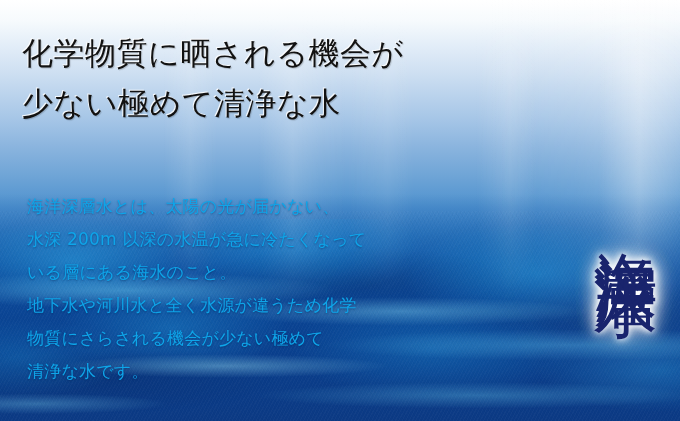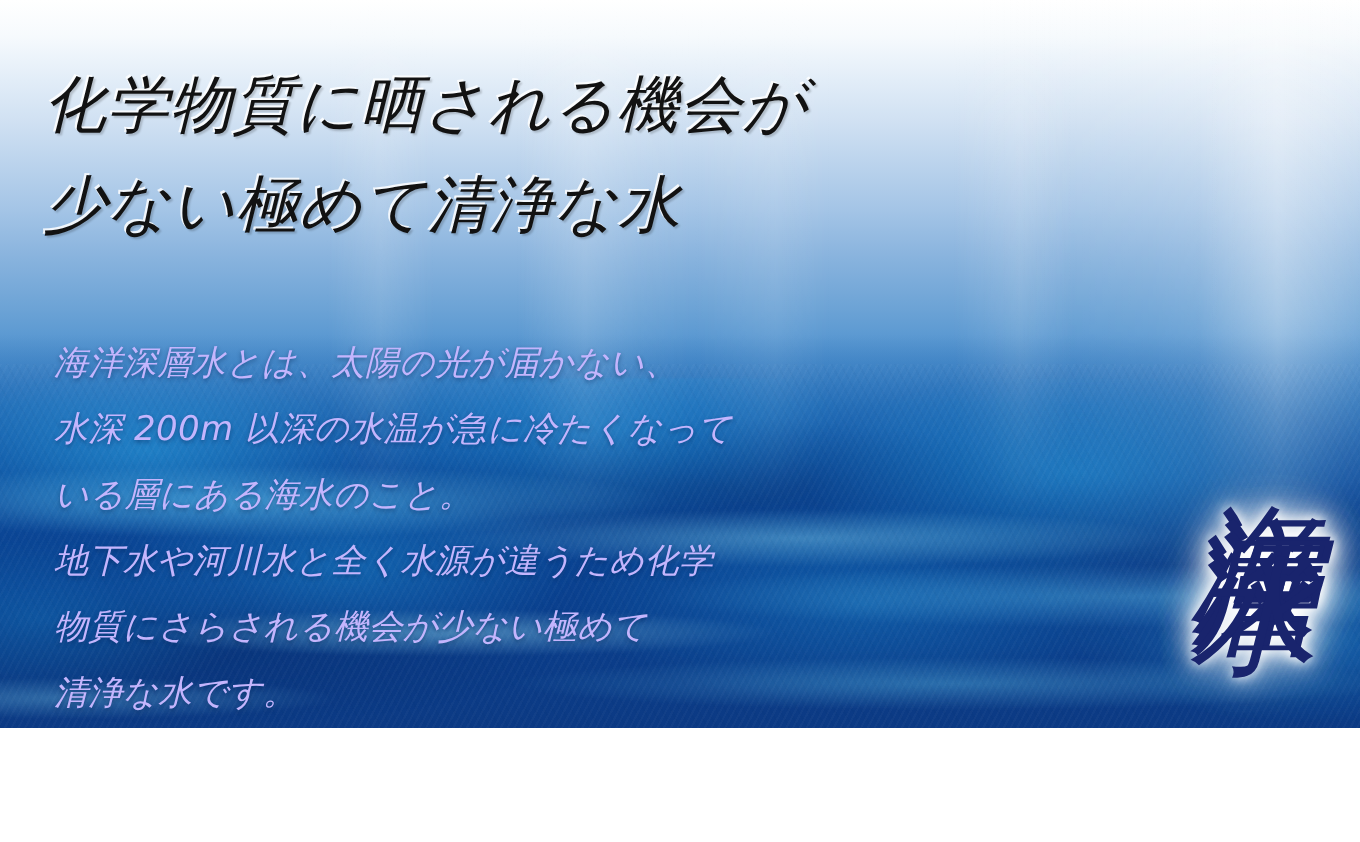--- a/index.html
+++ b/index.html
@@ -8,24 +8,23 @@
     padding: 0;
     background: #ffffff;
   }
   body {
     font-family: "Liberation Sans", "DejaVu Sans", sans-serif;
   }
 
   .banner {
     position: relative;
     width: 680px;
-    height: 364px;
+    height: 421px;
     overflow: hidden;
     background: #0b3f8f;
-    font-style: italic;
   }
 
   
 
   
   .bg-gradient {
     position: absolute;
     inset: 0;
     background: linear-gradient(
       to bottom,
@@ -176,26 +175,26 @@
     letter-spacing: 0.5px;
     text-shadow:
       -1px -1px 0 rgba(255,255,255,0.85),
        1px  1px 1px rgba(0,0,0,0.18);
     white-space: pre-line;
   }
 
   .body-copy {
     position: absolute;
     left: 27px;
-    top: 166px;
+    top: 190px;
     width: 470px;
     font-family: "DejaVu Sans", "Liberation Sans", sans-serif;
     font-size: 17px;
     line-height: 33px;
-    color: #c4b5fd;
+    color: #0ea5e9;
     letter-spacing: 0.2px;
     text-shadow: 0 1px 2px rgba(4,34,80,0.45);
     white-space: pre-line;
   }
 
   .vertical-title {
     position: absolute;
     right: 18px;
     top: 26px;
     width: 86px;

